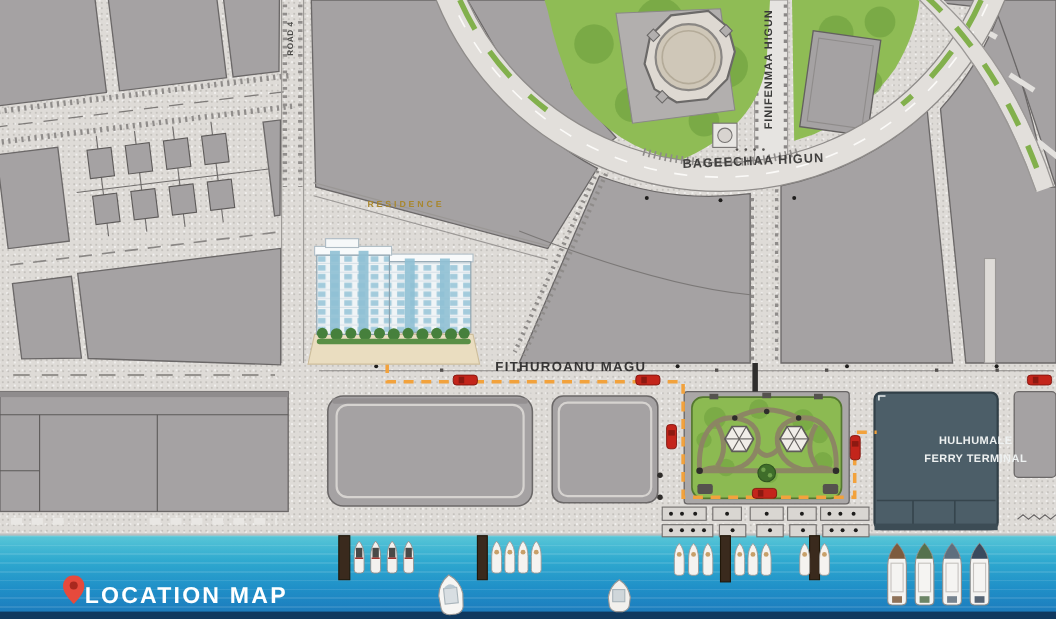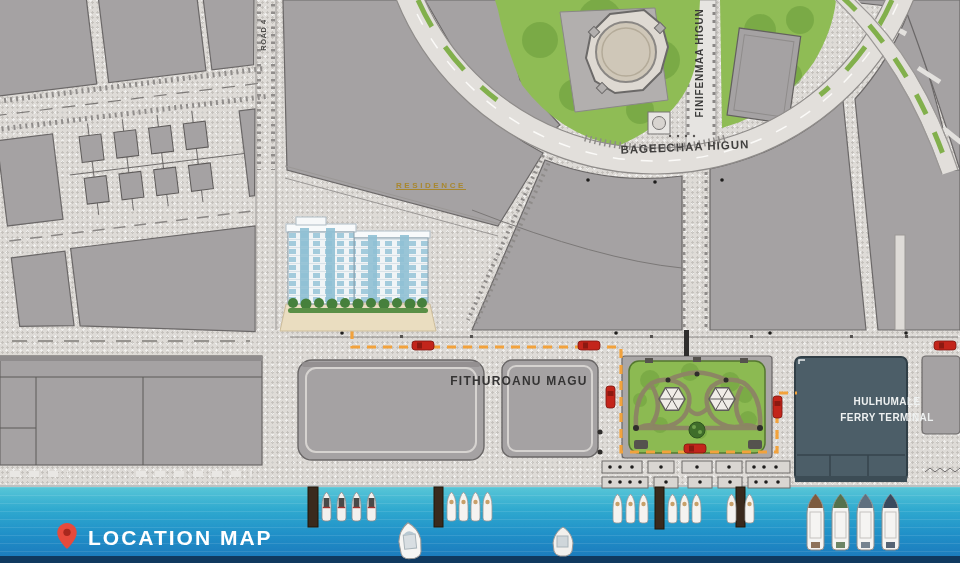--- a/index.html
+++ b/index.html
@@ -12,26 +12,26 @@
     background:linear-gradient(180deg,#58c6d7 0,#2fa9cf 30%,#2090c8 62%,#1b76ba 100%);}
   .water:after{content:"";position:absolute;inset:0;
     background:repeating-linear-gradient(180deg,rgba(255,255,255,.10) 0 1.5px,transparent 1.5px 8px);}
   .seawall{position:absolute;left:0;top:485px;width:960px;height:3px;background:#bcc0c1;}
   .deepbar{position:absolute;left:0;top:556px;width:960px;height:7px;background:#10395f;}
   svg.scene{position:absolute;left:0;top:0;}
   .lbl{position:absolute;color:#3d3c3b;font-weight:700;text-align:center;white-space:nowrap;}
   .lbl-road4{left:236px;top:28px;width:60px;height:14px;font-size:7.5px;letter-spacing:.5px;color:#4a4947;transform:rotate(-90deg);}
   .lbl-finifenmaa{left:645px;top:56px;width:112px;height:14px;font-size:10px;letter-spacing:.8px;color:#3a3a39;transform:rotate(-90deg);}
   .lbl-bageechaa{left:612px;top:141px;width:146px;font-size:11.5px;letter-spacing:1px;color:#403f3e;transform:rotate(-2.5deg);}
-  .lbl-fithuroanu{left:424px;top:326px;width:190px;font-size:12px;letter-spacing:1.2px;color:#353434;margin-top:48px;}
+  .lbl-fithuroanu{left:424px;top:326px;width:190px;font-size:12px;letter-spacing:1.2px;color:#353434;}
   .lbl-terminal{left:835px;top:394px;width:104px;font-size:10px;letter-spacing:.4px;color:#eef1f1;line-height:1.55;white-space:normal;}
   .logo{position:absolute;left:334px;top:183px;width:142px;text-align:center;}
   .logo-name{font-family:"DejaVu Serif",serif;font-style:italic;font-weight:700;font-size:26px;color:#2b5ea7;line-height:1;}
-  .logo-sub{font-size:8px;font-weight:700;letter-spacing:2.6px;color:#a8872f;text-align:right;padding-right:10px;margin-top:-2px;text-decoration:underline;}
-  .locmap{position:absolute;left:57px;top:523px;display:flex;align-items:center;gap:11px;}
+  .logo-sub{font-size:8px;font-weight:700;letter-spacing:2.6px;color:#a8872f;text-align:left;padding-right:10px;margin-top:-2px;}
+  .locmap{position:absolute;left:57px;top:523px;display:flex;align-items:flex-end;}
   .locmap-text{color:#ffffff;font-size:21px;font-weight:700;letter-spacing:2px;}
 </style>
 </head>
 <body>
 
 <div id="stage">
   <div class="base"></div>
   <div class="seawall"></div>
   <div class="water"></div>
   <div class="deepbar"></div>

